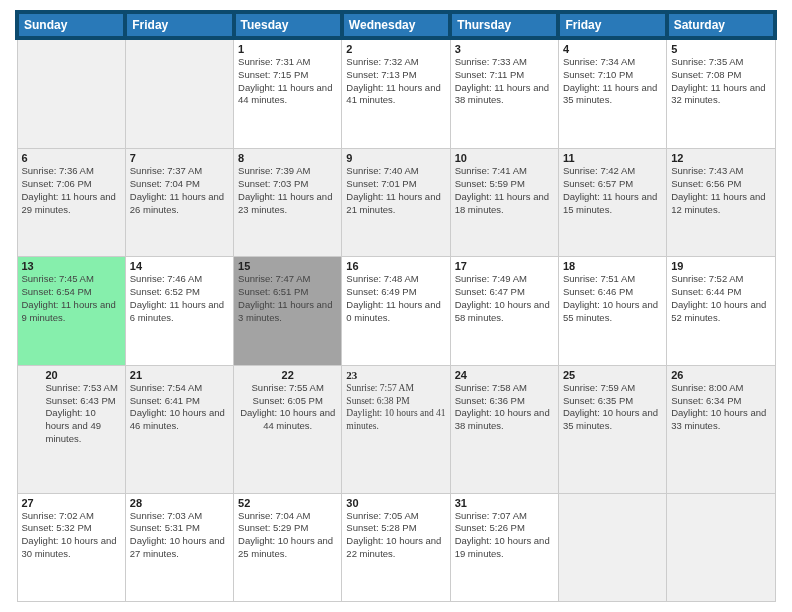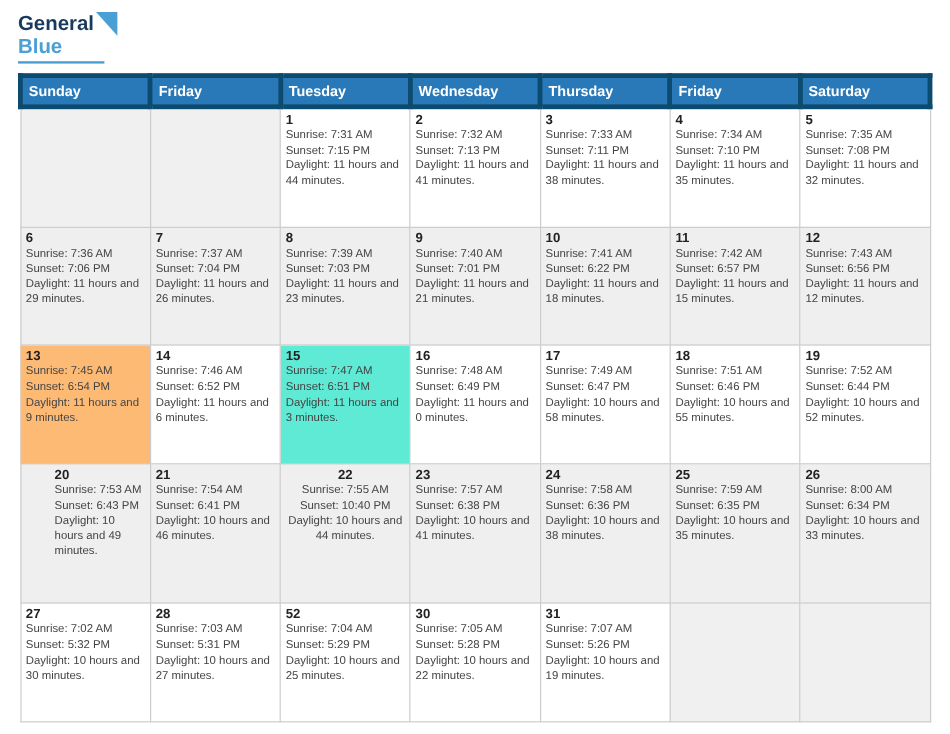--- a/index.html
+++ b/index.html
@@ -81,40 +81,20 @@
     }
     .logo-wrapper {
       display: flex;
       align-items: center;
     }
   </style>
 </head>
 <body>
 
 <div class="page">
-  <div class="header">
-    <div class="logo-wrapper">
-  <div style="display:flex;flex-direction:column;line-height:1.1;">
-    <div style="display:flex;align-items:center;">
-      <span style="font-size:17px;font-weight:bold;color:#1a3a5c;">General</span>
-      <svg width="18" height="20" viewBox="0 0 18 20" style="margin-left:2px;">
-        <polygon points="0,0 18,0 18,20" fill="#4a9fd4"></polygon>
-      </svg>
-    </div>
-    <div style="display:flex;align-items:center;">
-      <span style="font-size:17px;font-weight:bold;color:#4a9fd4;">Blue</span>
-    </div>
-    <div style="height:2px;background:#4a9fd4;width:72px;margin-top:2px;"></div>
-  </div>
-</div>
-    <div class="title-area">
-      <div class="month-title"></div>
-      <div class="location"></div>
-    </div>
-  </div>
 
   <table class="calendar" id="cal-table">
     <thead>
       <tr id="header-row">
           <th>Sunday</th>
           <th>Friday</th>
           <th>Tuesday</th>
           <th>Wednesday</th>
           <th>Thursday</th>
           <th>Friday</th>
@@ -196,21 +176,21 @@
         <div class="day-info">
           <div>Sunrise: 7:40 AM</div>
           <div>Sunset: 7:01 PM</div>
           <div>Daylight: 11 hours and 21 minutes.</div>
         </div>
       </td>
           <td style="background: rgb(239, 239, 239);">
         <span class="day-num">10</span>
         <div class="day-info">
           <div>Sunrise: 7:41 AM</div>
-          <div>Sunset: 6:22 PM</div>
+          <div>Sunset: 5:59 PM</div>
           <div>Daylight: 11 hours and 18 minutes.</div>
         </div>
       </td>
           <td style="background: rgb(239, 239, 239);">
         <span class="day-num">11</span>
         <div class="day-info">
           <div>Sunrise: 7:42 AM</div>
           <div>Sunset: 6:57 PM</div>
           <div>Daylight: 11 hours and 15 minutes.</div>
         </div>
@@ -218,37 +198,37 @@
           <td style="background: rgb(239, 239, 239);">
         <span class="day-num">12</span>
         <div class="day-info">
           <div>Sunrise: 7:43 AM</div>
           <div>Sunset: 6:56 PM</div>
           <div>Daylight: 11 hours and 12 minutes.</div>
         </div>
       </td>
         </tr>
         <tr>
-          <td style="background: #fdba74; margin-top: 36px;">
+          <td style="background: #86efac; margin-top: 36px;">
         <span class="day-num">13</span>
         <div class="day-info">
           <div>Sunrise: 7:45 AM</div>
           <div>Sunset: 6:54 PM</div>
           <div>Daylight: 11 hours and 9 minutes.</div>
         </div>
       </td>
           <td style="background: rgb(255, 255, 255);">
         <span class="day-num">14</span>
         <div class="day-info">
           <div>Sunrise: 7:46 AM</div>
           <div>Sunset: 6:52 PM</div>
           <div>Daylight: 11 hours and 6 minutes.</div>
         </div>
       </td>
-          <td style="background: #5eead4;">
+          <td style="background: #a3a3a3;">
         <span class="day-num">15</span>
         <div class="day-info">
           <div>Sunrise: 7:47 AM</div>
           <div>Sunset: 6:51 PM</div>
           <div>Daylight: 11 hours and 3 minutes.</div>
         </div>
       </td>
           <td style="background: rgb(255, 255, 255);">
         <span class="day-num">16</span>
         <div class="day-info">
@@ -296,25 +276,25 @@
         <div class="day-info">
           <div>Sunrise: 7:54 AM</div>
           <div>Sunset: 6:41 PM</div>
           <div>Daylight: 10 hours and 46 minutes.</div>
         </div>
       </td>
           <td style="background: rgb(239, 239, 239); text-align: center;">
         <span class="day-num">22</span>
         <div class="day-info">
           <div>Sunrise: 7:55 AM</div>
-          <div>Sunset: 10:40 PM</div>
+          <div>Sunset: 6:05 PM</div>
           <div>Daylight: 10 hours and 44 minutes.</div>
         </div>
       </td>
-          <td style="background: rgb(239, 239, 239);">
+          <td style="background: rgb(239, 239, 239); font-family: Liberation Serif, serif;">
         <span class="day-num">23</span>
         <div class="day-info">
           <div>Sunrise: 7:57 AM</div>
           <div>Sunset: 6:38 PM</div>
           <div>Daylight: 10 hours and 41 minutes.</div>
         </div>
       </td>
           <td style="background: rgb(239, 239, 239);">
         <span class="day-num">24</span>
         <div class="day-info">

